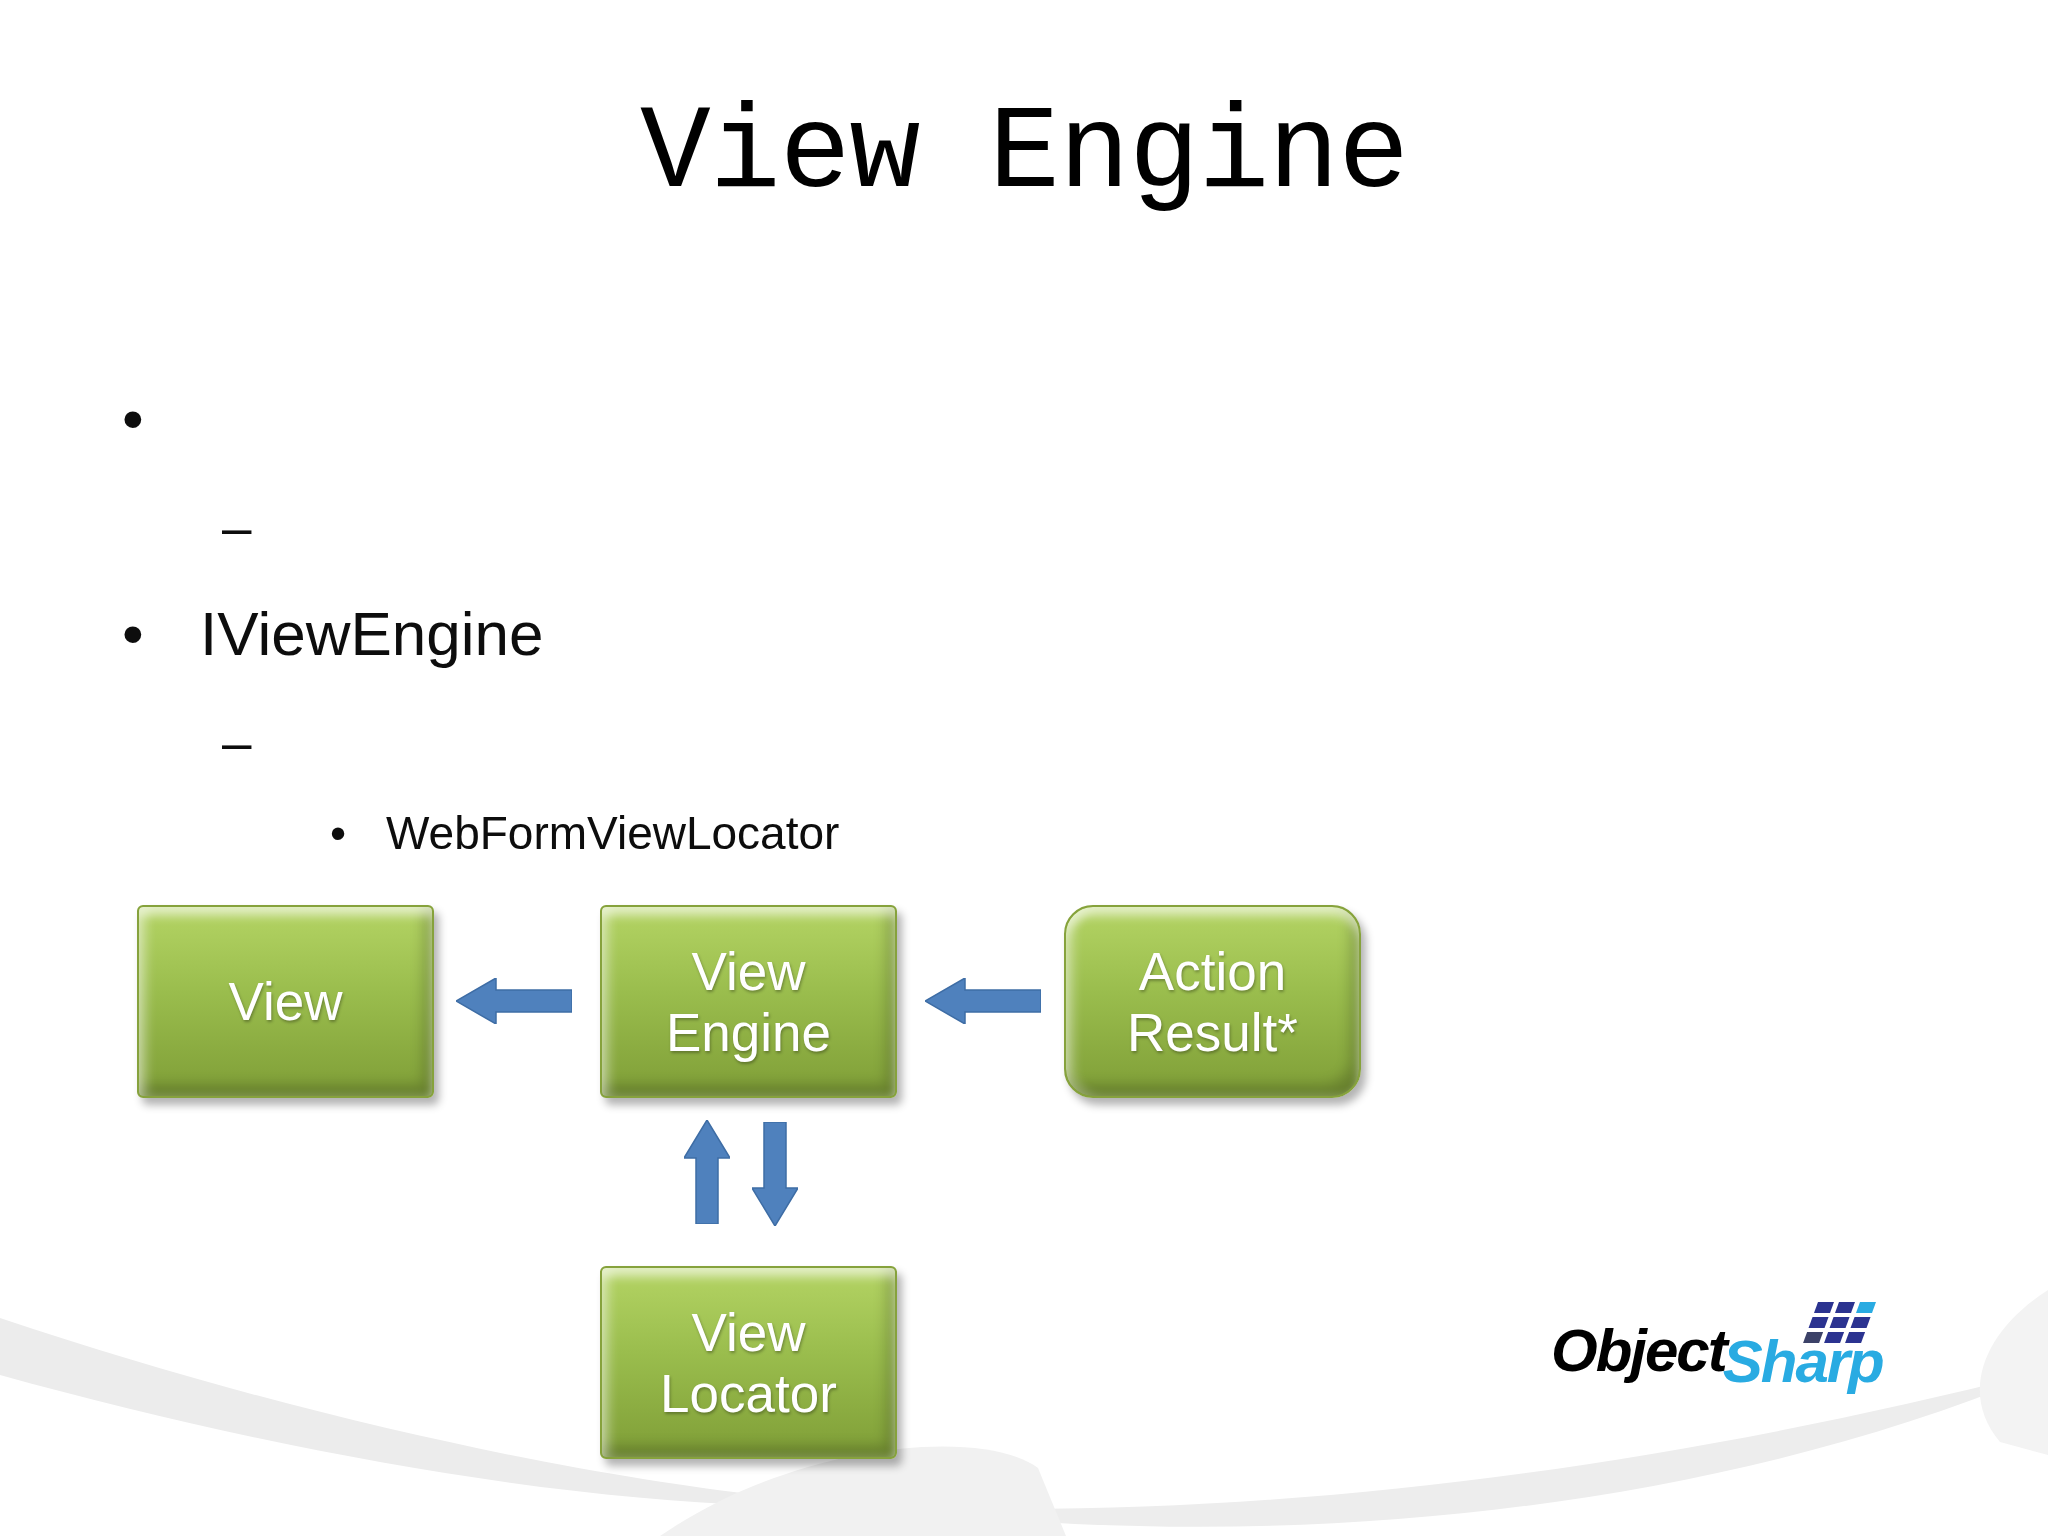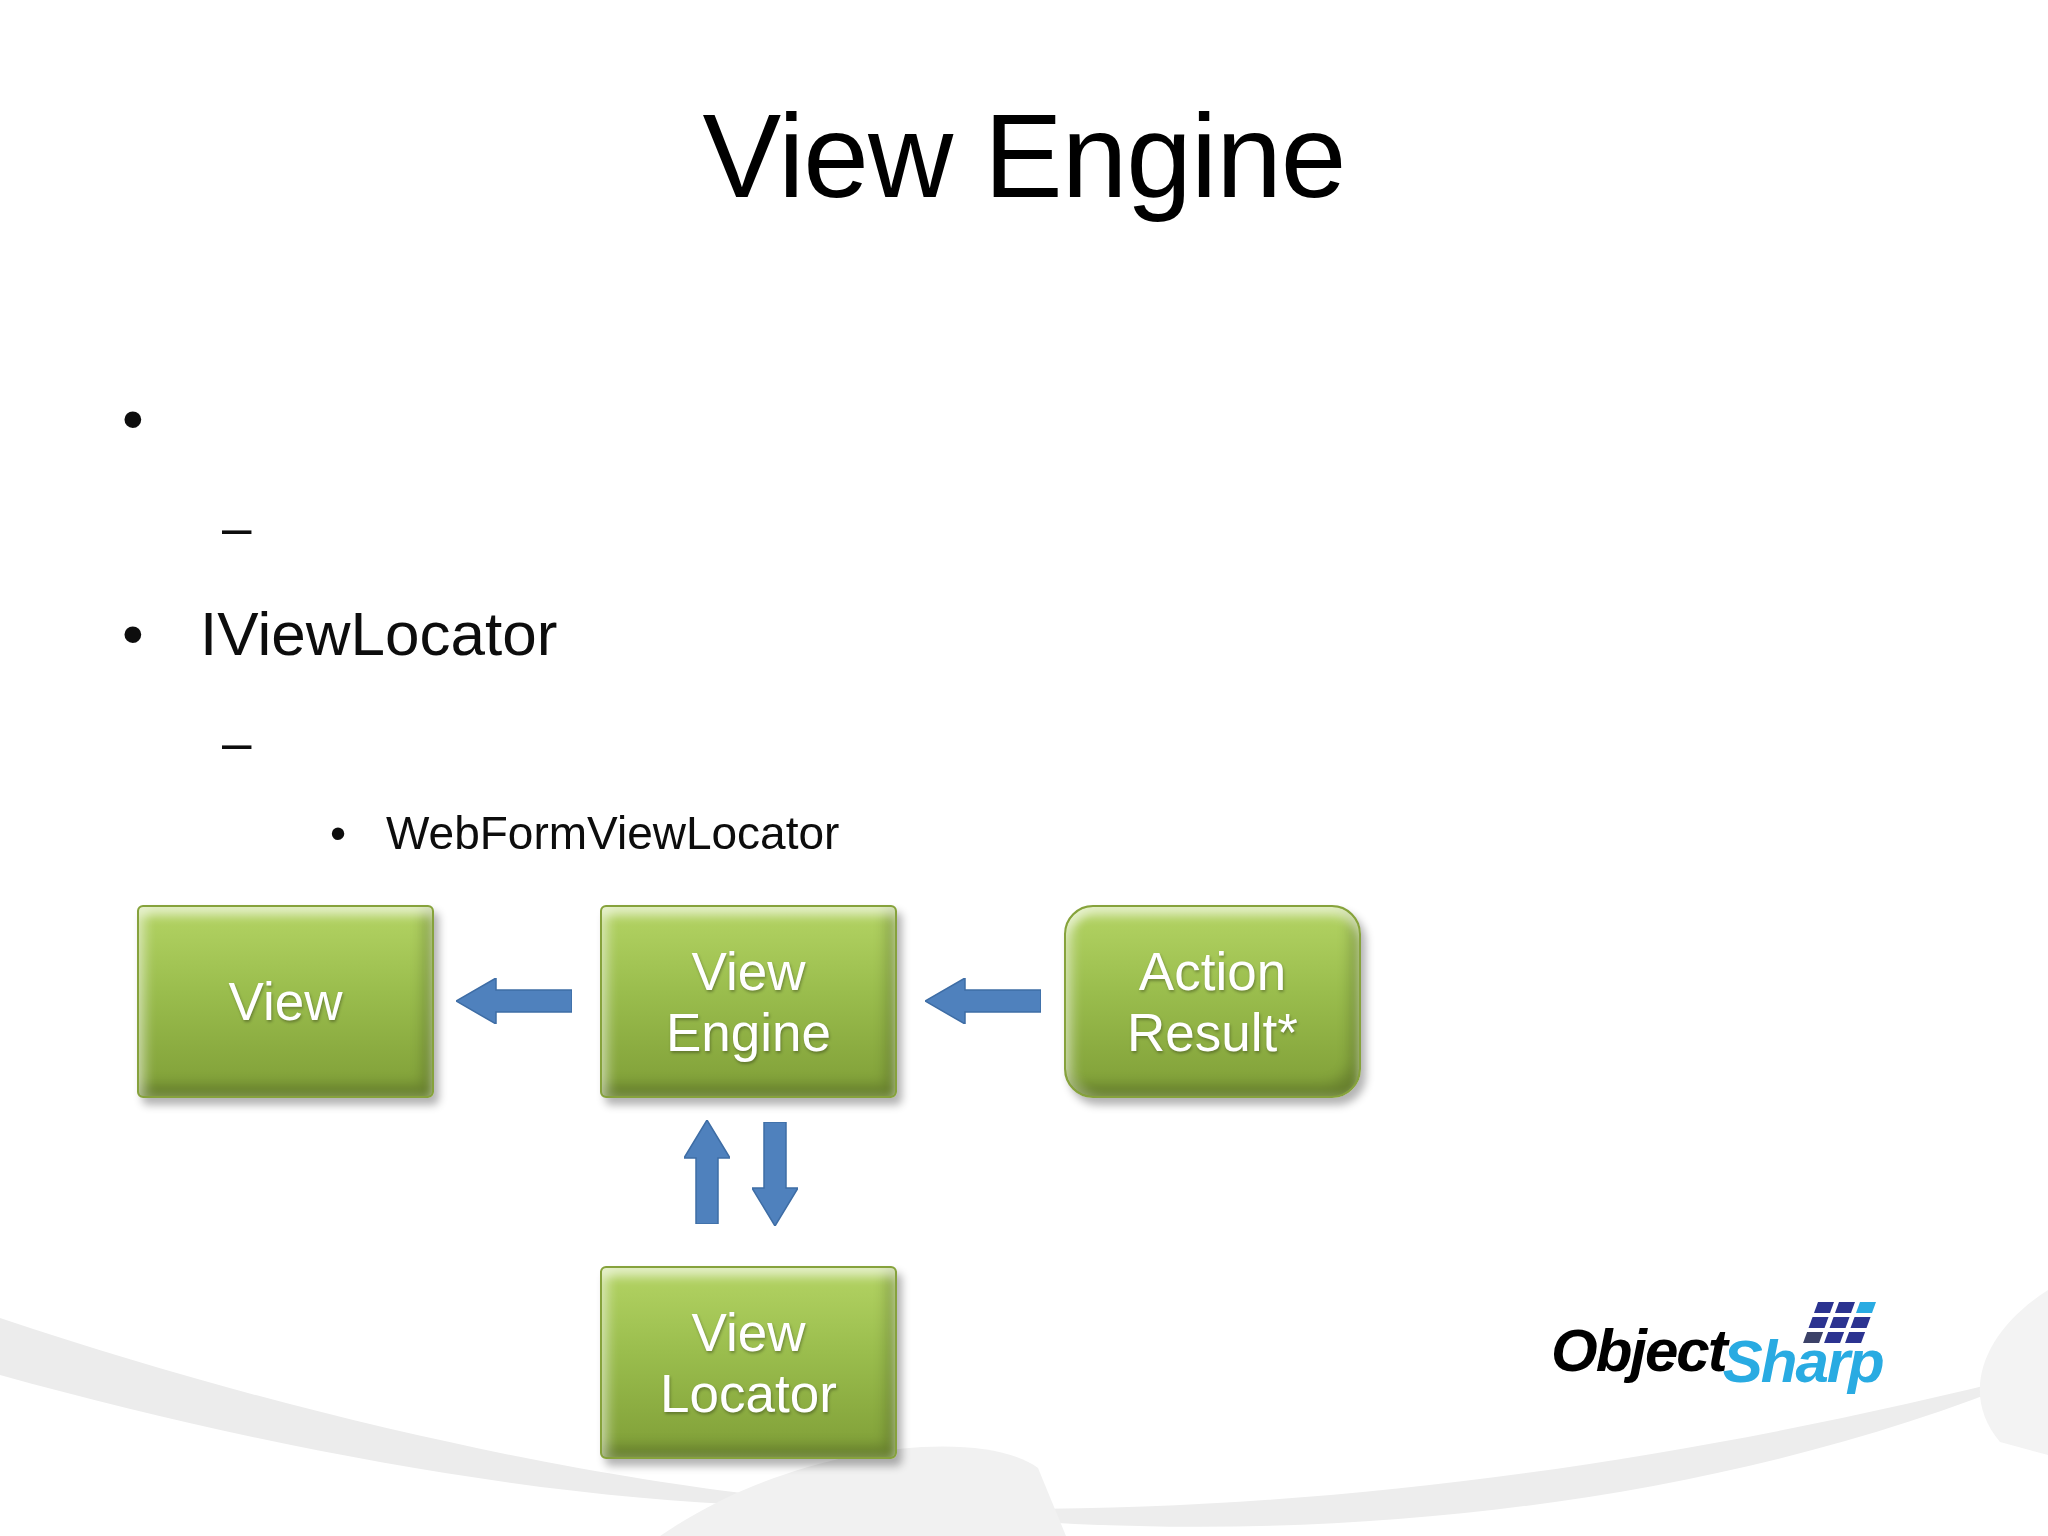--- a/index.html
+++ b/index.html
@@ -13,21 +13,21 @@
   }
   
   .swoosh{position:absolute;left:0;top:0;width:2048px;height:1536px;z-index:0;}
 
   
   .title{
     position:absolute;left:0;top:88px;width:2048px;
     text-align:center;
     font-size:118px;font-weight:400;color:#000;
     letter-spacing:-1px;
-    z-index:2;margin:0;
+    z-index:2;margin:0;font-family:Liberation Mono, monospace;
   }
 
   
   .bullet-row{position:absolute;display:flex;align-items:flex-start;color:#0d0d0d;z-index:2;}
   .bullet-row .marker{display:inline-block;flex:0 0 auto;}
   .b0{left:122px;top:383px;font-size:62px;}
   .b0 .marker{width:78px;}
   .b1{left:222px;top:497px;font-size:53px;}
   .b1 .marker{width:84px;}
   .b2{left:122px;top:598px;font-size:62px;}
@@ -92,21 +92,21 @@
   <h1 class="title">View Engine</h1>
 
   <div class="bullet-row b0">
     <span class="marker">•</span>
   </div>
   <div class="bullet-row b1">
     <span class="marker">–</span>
   </div>
   <div class="bullet-row b2">
     <span class="marker">•</span>
-    <span class="txt">IViewLocator</span>
+    <span class="txt">IViewEngine</span>
   </div>
   <div class="bullet-row b3">
     <span class="marker">–</span>
   </div>
   <div class="bullet-row b4">
     <span class="marker">•</span>
     <span class="txt">WebFormViewLocator</span>
   </div>
 
   <div class="gbox" id="box-view">

